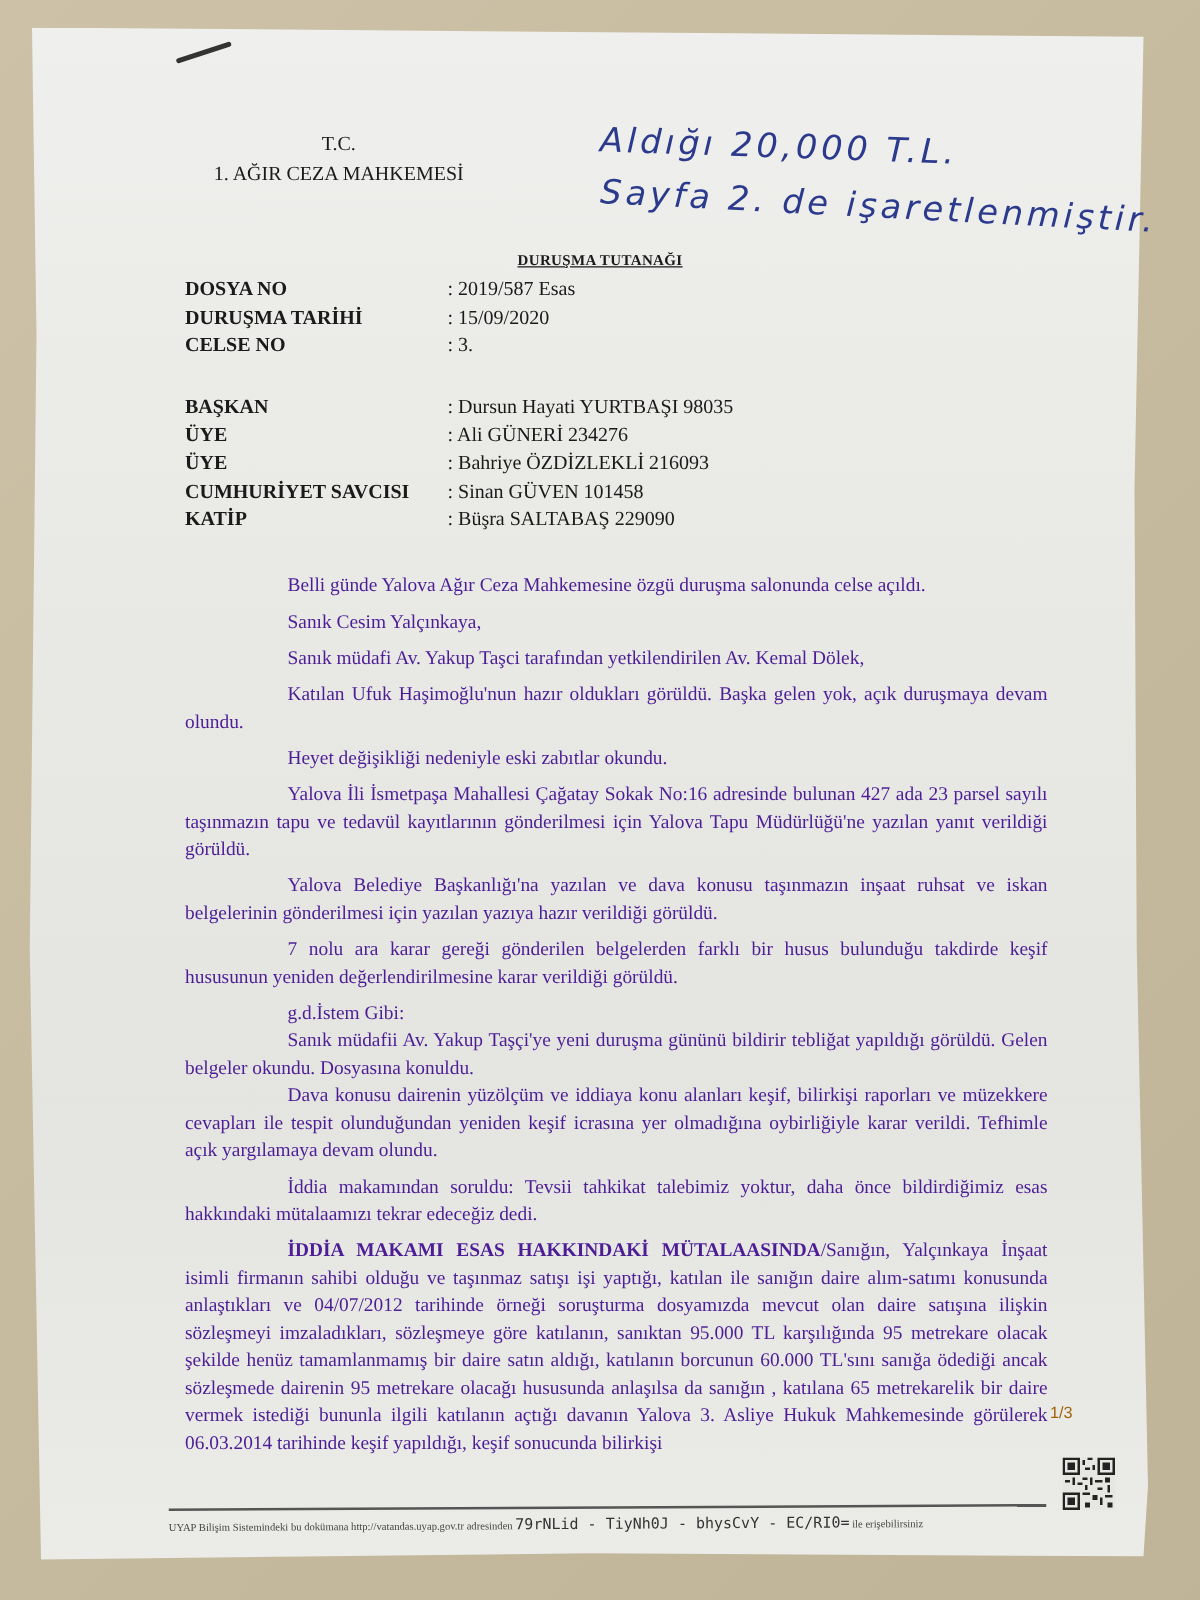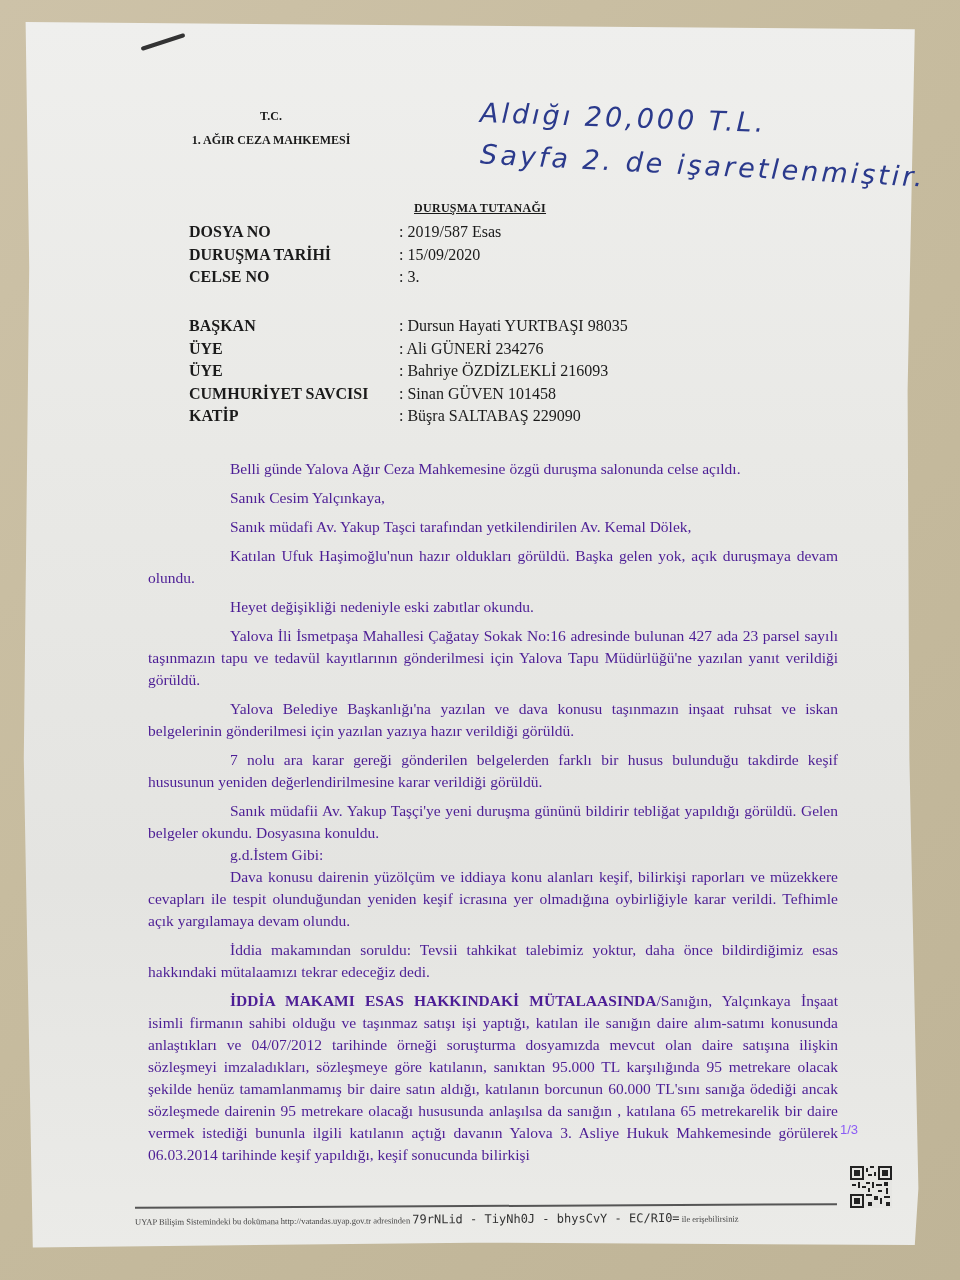--- a/index.html
+++ b/index.html
@@ -7,33 +7,33 @@
     width:960px; height:1280px; overflow:hidden; position:relative;
     background: linear-gradient(135deg,#cdc2a8 0%,#c7bc9f 40%,#bfb497 100%);
     font-family: "Liberation Serif", serif;
   }
   .paper {
     position:absolute; left:22px; top:22px; width:900px; height:1228px;
     background: linear-gradient(180deg,#efefed 0%,#e9e9e6 35%,#e4e4e1 70%,#ebebe8 100%);
     clip-path: polygon(0.4% 0%, 99.2% 0.6%, 98.4% 30%, 98.6% 60%, 99.6% 95%, 99.2% 99.6%, 50% 99.4%, 1.2% 99.8%, 0.2% 60%, 0.8% 20%);
     box-shadow: 0 2px 8px rgba(0,0,0,.25);
   }
-  .header-block { position:absolute; left:146px; top:104px; width:250px; text-align:center; font-weight:bold; font-size:12px; line-height:24px; color:#1a1a1a; }
+  .header-block { position:absolute; left:146px; top:104px; width:250px; text-align:center; font-weight:normal; font-size:16px; line-height:24px; color:#1a1a1a; }
   .hand { position:absolute; font-family:"DejaVu Sans", sans-serif; font-style:italic; color:#2b3a8c; font-size:27px; letter-spacing:3px; transform:rotate(2deg); }
   .hand1 { left:480px; top:102px; }
   .hand2 { left:480px; top:150px; transform:rotate(3deg); }
   .title { position:absolute; left:414px; top:201px; font-weight:bold; font-size:12px; text-decoration:underline; color:#1a1a1a; letter-spacing:.3px; }
   .meta { position:absolute; left:148px; font-size:16px; line-height:22.5px; color:#1a1a1a; }
-  .meta .row { display:flex;margin-left:41px; }
+  .meta .row { display:flex; }
   .meta .lab { width:210px; font-weight:bold; }
   .meta .val { font-family:"Liberation Serif", serif; }
   .body-text { position:absolute; left:148px; width:690px; font-size:15.5px; line-height:22px; color:#4c1d95; text-align:justify; }
   .p { margin:0 0 7px 0; text-indent:82px; }
   .bold { font-weight:bold; }
-  .page-num { position:absolute; left:840px; top:1122px; font-family:"Liberation Sans", sans-serif; font-size:13px; color:#8b5cf6; }
+  .page-num { position:absolute; left:840px; top:1122px; font-family:"Liberation Sans", sans-serif; font-size:13px; color:#a16207; }
   .qr { position:absolute; left:850px; top:1166px; width:42px; height:42px; }
   .footer-line { position:absolute; left:135px; top:1205px; width:702px; height:2px; background:#555; transform:rotate(-0.3deg); }
   .footer { position:absolute; left:135px; top:1212px; width:710px; font-size:8.5px; color:#444; white-space:nowrap; transform:rotate(-0.3deg); }
   .footer .code { font-family:"DejaVu Sans Mono", monospace; font-size:12px; color:#333; }
   .pen-mark { position:absolute; left:140px; top:40px; width:46px; height:4px; background:#333; border-radius:2px; transform:rotate(-18deg); }
 </style>
 </head>
 <body>
 
 <div class="paper"></div>
@@ -89,22 +89,22 @@
 
 <div class="body-text" style="top:458px;">
   <p class="p">Belli günde Yalova Ağır Ceza Mahkemesine özgü duruşma salonunda celse açıldı.</p>
   <p class="p">Sanık Cesim Yalçınkaya,</p>
   <p class="p">Sanık müdafi Av. Yakup Taşci tarafından yetkilendirilen Av. Kemal Dölek,</p>
   <p class="p">Katılan Ufuk Haşimoğlu'nun hazır oldukları görüldü. Başka gelen yok, açık duruşmaya devam olundu.</p>
   <p class="p">Heyet değişikliği nedeniyle eski zabıtlar okundu.</p>
   <p class="p">Yalova İli İsmetpaşa Mahallesi Çağatay Sokak No:16 adresinde bulunan 427 ada 23 parsel sayılı taşınmazın tapu ve tedavül kayıtlarının gönderilmesi için Yalova Tapu Müdürlüğü'ne yazılan yanıt verildiği görüldü.</p>
   <p class="p">Yalova Belediye Başkanlığı'na yazılan ve dava konusu taşınmazın inşaat ruhsat ve iskan belgelerinin gönderilmesi için yazılan yazıya hazır verildiği görüldü.</p>
   <p class="p">7 nolu ara karar gereği gönderilen belgelerden farklı bir husus bulunduğu takdirde keşif hususunun yeniden değerlendirilmesine karar verildiği görüldü.</p>
+  <p class="p" style="margin-bottom:0;">g.d.İstem Gibi:</p>
   <p class="p" style="margin-bottom:0;">Sanık müdafii Av. Yakup Taşçi'ye yeni duruşma gününü bildirir tebliğat yapıldığı görüldü. Gelen belgeler okundu. Dosyasına konuldu.</p>
-  <p class="p" style="margin-bottom:0;">g.d.İstem Gibi:</p>
   <p class="p">Dava konusu dairenin yüzölçüm ve iddiaya konu alanları keşif, bilirkişi raporları ve müzekkere cevapları ile tespit olunduğundan yeniden keşif icrasına yer olmadığına oybirliğiyle karar verildi. Tefhimle açık yargılamaya devam olundu.</p>
   <p class="p">İddia makamından soruldu: Tevsii tahkikat talebimiz yoktur, daha önce bildirdiğimiz esas hakkındaki mütalaamızı tekrar edeceğiz dedi.</p>
   <p class="p"><span class="bold">İDDİA MAKAMI ESAS HAKKINDAKİ MÜTALAASINDA</span><span>/Sanığın, Yalçınkaya İnşaat isimli firmanın sahibi olduğu ve taşınmaz satışı işi yaptığı, katılan ile sanığın daire alım-satımı konusunda anlaştıkları ve 04/07/2012 tarihinde örneği soruşturma dosyamızda mevcut olan daire satışına ilişkin sözleşmeyi imzaladıkları, sözleşmeye göre katılanın, sanıktan 95.000 TL karşılığında 95 metrekare olacak şekilde henüz tamamlanmamış bir daire satın aldığı, katılanın borcunun 60.000 TL'sını sanığa ödediği ancak sözleşmede dairenin 95 metrekare olacağı hususunda anlaşılsa da sanığın , katılana 65 metrekarelik bir daire vermek istediği bununla ilgili katılanın açtığı davanın Yalova 3. Asliye Hukuk Mahkemesinde görülerek 06.03.2014 tarihinde keşif yapıldığı, keşif sonucunda bilirkişi</span></p>
 </div>
 
 <div class="page-num">1/3</div>
 
 <svg class="qr" viewBox="0 0 21 21">
   <rect width="21" height="21" fill="#e6e6e3"></rect>
   <g fill="#222">

